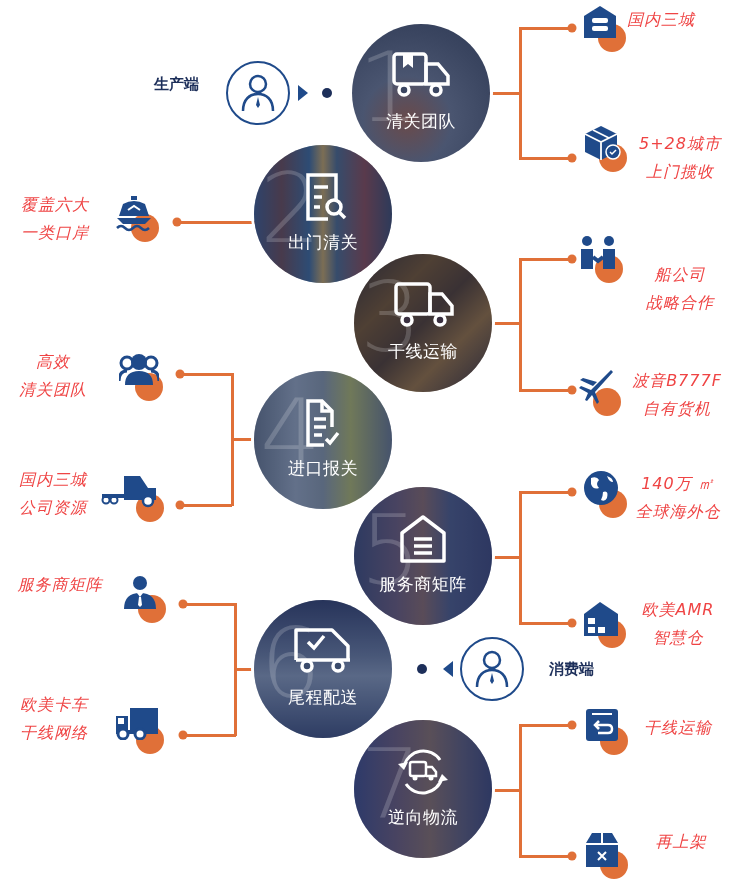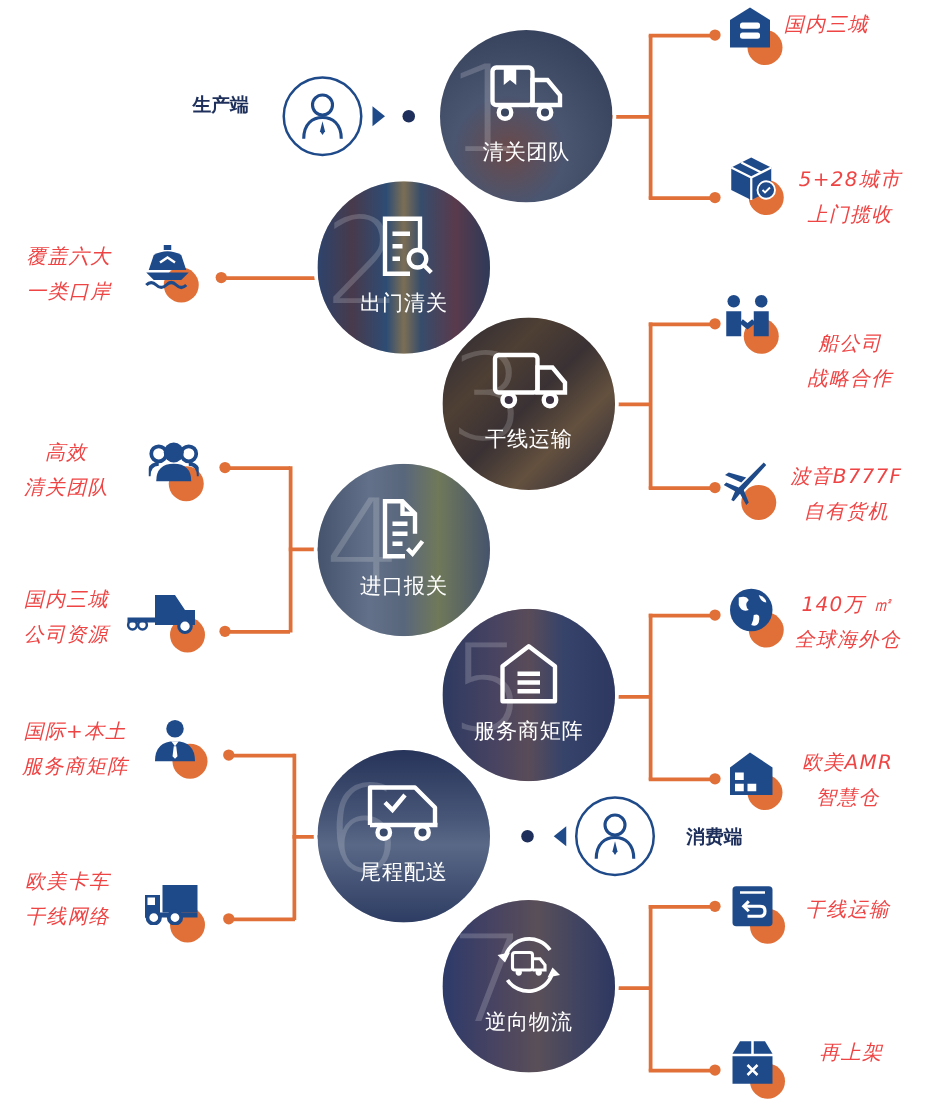--- a/index.html
+++ b/index.html
@@ -334,21 +334,20 @@
 <div class="feat-ico" style="left:122px;top:575px;">
   <div class="oc"></div>
   <svg width="38" height="36" viewBox="0 0 38 36">
     <circle cx="18" cy="8" r="7" fill="#1f4a8a"></circle>
     <path d="M2 34 Q2 18 18 18 Q34 18 34 34 Z" fill="#1f4a8a"></path>
     <path d="M15 18 L18 22 L21 18 Z" fill="#fff"></path>
     <path d="M17 22 L16 30 L18 32 L20 30 L19 22 Z" fill="#fff"></path>
   </svg>
 </div>
 <div class="feat-txt" style="left:10px;top:571px;width:100px;">
-  <div>国际+本土</div>
   <div>服务商矩阵</div>
 </div>
 
 <div class="feat-ico" style="left:114px;top:706px;width:48px;">
   <div class="oc"></div>
   <svg width="46" height="34" viewBox="0 0 46 34">
     <rect x="16" y="2" width="28" height="22" fill="#1f4a8a"></rect>
     <path d="M2 10 H14 V28 H2 Z" fill="#1f4a8a"></path>
     <rect x="4" y="12" width="6" height="6" fill="#fff"></rect>
     <rect x="2" y="24" width="42" height="4" fill="#1f4a8a"></rect>

